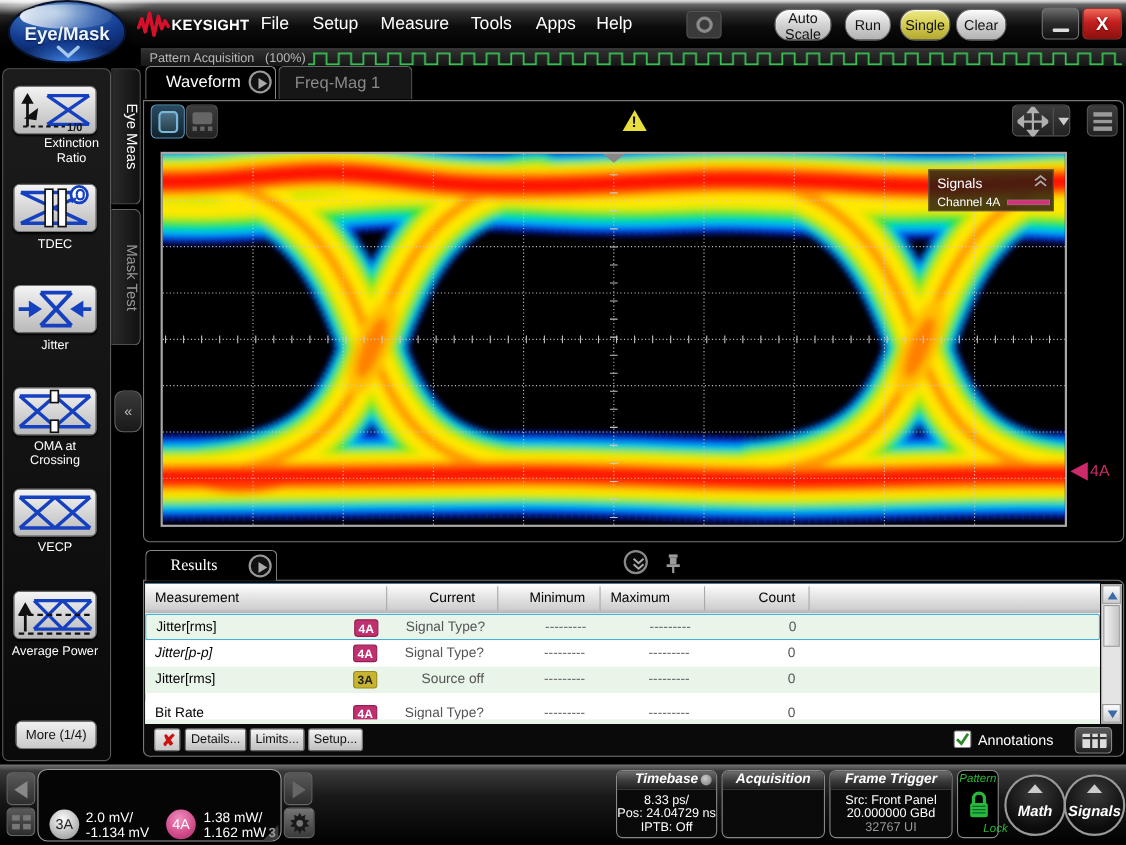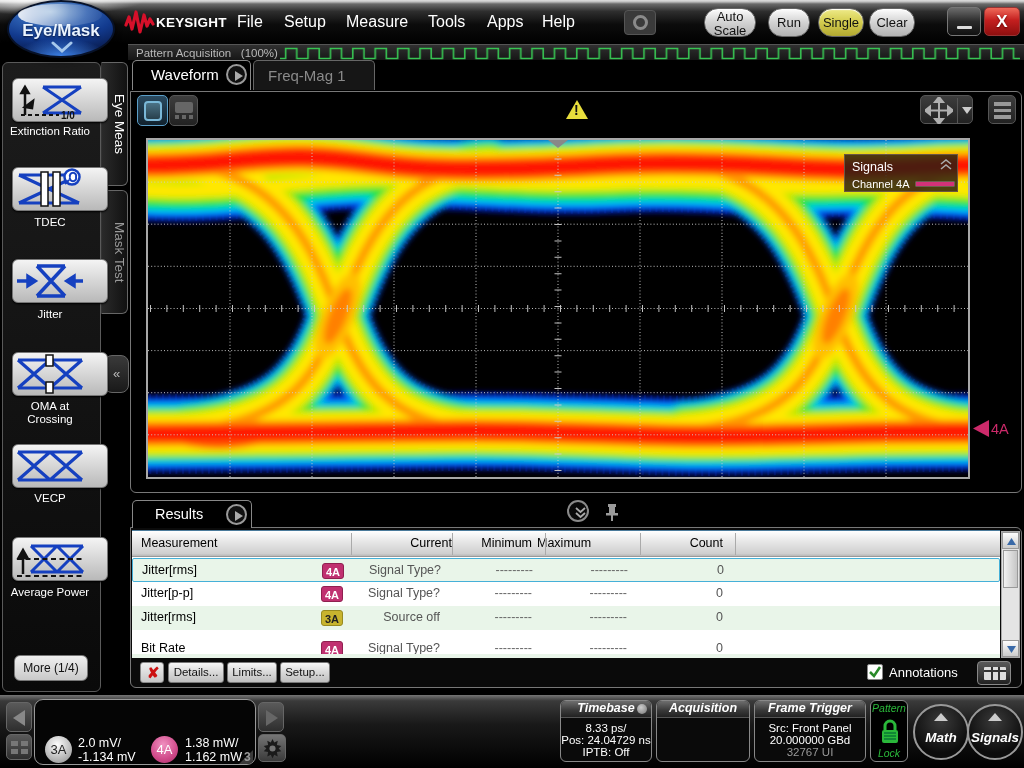--- a/index.html
+++ b/index.html
@@ -34,21 +34,21 @@
 
 
 #patstrip{left:128px;top:44px;width:896px;height:16px;background:linear-gradient(#303030,#161616);
  border-top:1px solid #555;}
 #patstrip .lab{position:absolute;left:8px;top:2px;color:#b8b8b8;font-size:11.5px;}
 
 
 #sidebar{left:0;top:60px;width:130px;height:635px;background:#000;}
 #sidepanel{left:2px;top:2px;width:99px;height:630px;border:1px solid #5a5a5a;border-radius:6px;
  background:linear-gradient(#1c1c1c,#0a0a0a);}
-.sbtn{position:absolute;left:12px;width:96px;height:44px;border-radius:6px;
+.sbtn{position:absolute;left:12px;width:76px;height:44px;border-radius:6px;
  background:linear-gradient(#f4f4f4,#d9d9d9 45%,#b9b9b9);border:1px solid #777;box-shadow:0 1px 2px #000;}
 .slab{position:absolute;width:100px;left:0;color:#fff;font-size:11.5px;text-align:center;line-height:13px;}
 .vtab{position:absolute;left:101px;width:27px;background:linear-gradient(90deg,#2a2a2a,#111);
  border:1px solid #666;border-left:1px solid #333;border-radius:0 6px 6px 0;
  writing-mode:vertical-rl;text-align:center;font-size:13.5px;}
 #collapse{left:104px;top:295px;width:25px;height:38px;border:1px solid #666;border-radius:8px;
  background:linear-gradient(#3a3a3a,#191919);color:#bbb;font-size:13px;text-align:center;line-height:36px;}
 
 
 #mainpanel{left:130px;top:91px;width:892px;height:402px;border:1px solid #787878;border-radius:0 6px 6px 6px;
@@ -69,21 +69,21 @@
 #legend{left:844px;top:154px;width:114px;height:38px;background:rgba(42,30,18,.83);
  border:1px solid #6a5644;z-index:8;}
 #legend .t1{position:absolute;left:7px;top:5px;color:#fff;font-size:12.5px;}
 #legend .t2{position:absolute;left:7px;top:23px;color:#fff;font-size:11px;}
 #legend .sw{position:absolute;left:71px;top:27px;width:38px;height:4px;background:#d23278;box-shadow:0 0 0 0.5px #888;}
 #mk4a{left:973px;top:420px;z-index:8;}
 
 
 #respanel{left:130px;top:527px;width:892px;height:161px;border:1px solid #787878;border-radius:0 6px 6px 6px;background:#0a0a0a;}
 #rtab{left:132px;top:500px;width:120px;height:28px;background:#000;border:1px solid #888;border-bottom:none;
- border-radius:5px 5px 0 0;color:#fff;font-size:14.5px;z-index:5;}
+ border-radius:5px 5px 0 0;color:#fff;font-size:14.5px;z-index:5;font-family:Liberation Serif, serif;}
 #table{left:132px;top:530px;width:868px;height:128px;background:#fff;border-top:1px solid #4a7a9a;
  font-size:12.5px;color:#000;overflow:hidden;}
 .hdr{position:absolute;left:0;top:0;width:100%;height:26px;
  background:linear-gradient(#ffffff,#e8e8e8 40%,#cfcfcf 90%,#b8b8b8);border-bottom:1px solid #999;}
 .hdr span{position:absolute;top:5px;}
 .hsep{position:absolute;top:2px;width:1px;height:22px;background:#aaa;}
 .row{position:absolute;left:0;width:100%;height:24px;}
 .badge{position:absolute;top:4px;width:22px;height:16px;border-radius:3px;font-size:11px;font-weight:bold;
  text-align:center;line-height:16px;}
 .b4a{background:#c03070;color:#fff;border:1px solid #902050;}
@@ -167,21 +167,21 @@
 <g stroke="#1540c0" stroke-width="3" fill="none">
  <path d="M30 8 H68 M30 34 H68 M30 8 L68 34 M68 8 L30 34"></path>
 </g>
 <g stroke="#111" stroke-width="2.5" fill="none">
  <path d="M12 36 V8 M12 8 l-3.5 6 h7 z" fill="#111"></path>
  <path d="M12 28 l8 -6 l-1 7 z" fill="#111"></path>
 </g>
 <path d="M8 36 H46" stroke="#111" stroke-width="2" stroke-dasharray="4 3" fill="none"></path>
 <text x="48" y="40" font-size="10" font-weight="bold" fill="#111">1/0</text>
 </svg></div>
-      <div class="slab" style="top:65px;">Extinction Ratio</div>
+      <div class="slab" style="top:65px;padding-left:30px;">Extinction Ratio</div>
  <div class="sbtn" style="top:107px;" id="sb2"><svg width="74" height="42" viewBox="0 0 74 42">
 <g stroke="#1540c0" stroke-width="3.2" fill="none">
  <path d="M6 7 H66 M6 35 H66 M6 7 L66 35 M66 7 L6 35"></path>
 </g>
 <rect x="28" y="4" width="7" height="34" fill="#fff" stroke="#111" stroke-width="1.5"></rect>
 <rect x="40" y="4" width="7" height="34" fill="#fff" stroke="#111" stroke-width="1.5"></rect>
 <circle cx="59" cy="9" r="7.5" fill="#fff" stroke="#1540c0" stroke-width="2.5"></circle>
 <path d="M56 12 l-4 4 M57 9 a3.2 3.2 0 1 0 6 0 a3.2 3.2 0 1 0 -6 0" stroke="#1540c0" stroke-width="2" fill="none"></path>
 </svg></div>
       <div class="slab" style="top:156px;">TDEC</div>
@@ -455,40 +455,40 @@
         <rect x="4" y="2" width="8" height="3"></rect>
         <rect x="5" y="5" width="6" height="6"></rect>
  <rect x="2" y="11" width="12" height="2.5"></rect>
         <rect x="7" y="13" width="2" height="6"></rect>
       </g>
     </svg>
 
 <div id="table" class="abs">
  <div class="hdr">
   <span style="left:9px;">Measurement</span>
-  <span style="left:192px;width:128px;text-align:right;">Current</span>
+  <span style="left:172px;width:128px;text-align:right;">Current</span>
   <span style="left:310px;width:90px;text-align:right;">Minimum</span>
-  <span style="left:405px;width:90px;text-align:left;">Maximum</span>
+  <span style="left:405px;width:90px;text-align:center;">Maximum</span>
   <span style="left:501px;width:90px;text-align:right;">Count</span>
   <div class="hsep" style="left:219px;"></div>
         <div class="hsep" style="left:320px;"></div>
   <div class="hsep" style="left:413px;"></div>
         <div class="hsep" style="left:508px;"></div>
   <div class="hsep" style="left:603px;"></div>
  </div>
  <div class="row" style="top:27px;background:#e9f5e9;border:1px solid #45b0d8;border-radius:2px;">
   <span style="position:absolute;left:9px;top:4px;">Jitter[rms]</span>
         <div class="badge b4a" style="left:189px;">4A</div>
   <span class="gray" style="position:absolute;left:180px;width:128px;top:4px;text-align:right;">Signal Type?</span>
   <span class="dash" style="left:310px;width:90px;top:4px;text-align:right;">---------</span>
   <span class="dash" style="left:405px;width:90px;top:4px;text-align:right;">---------</span>
   <span class="gray" style="position:absolute;left:501px;width:90px;top:4px;text-align:right;">0</span>
  </div>
  <div class="row" style="top:51px;background:#fff;">
-  <span style="position:absolute;left:9px;top:4px;">Jitter[p-p]</span>
+  <span style="position:absolute;left:9px;top:4px;font-style:italic;">Jitter[p-p]</span>
         <div class="badge b4a" style="left:189px;">4A</div>
   <span class="gray" style="position:absolute;left:180px;width:128px;top:4px;text-align:right;">Signal Type?</span>
   <span class="dash" style="left:310px;width:90px;top:4px;text-align:right;">---------</span>
   <span class="dash" style="left:405px;width:90px;top:4px;text-align:right;">---------</span>
   <span class="gray" style="position:absolute;left:501px;width:90px;top:4px;text-align:right;">0</span>
  </div>
  <div class="row" style="top:75px;background:#e9f5e9;">
   <span style="position:absolute;left:9px;top:4px;">Jitter[rms]</span>
         <div class="badge b3a" style="left:189px;">3A</div>
   <span class="gray" style="position:absolute;left:180px;width:128px;top:4px;text-align:right;">Source off</span>
@@ -575,21 +575,21 @@
 </div>
 <div class="spanel" style="left:870px;top:700px;width:38px;background:#000;">
  <div class="abs" style="left:0;top:1px;width:100%;color:#2ab83a;font-style:italic;font-size:10.5px;text-align:center;">Pattern</div>
  <svg class="abs" style="left:8px;top:17px;" width="22" height="28" viewBox="0 0 22 28">
   <path d="M6 12 V8 a5 5 0 0 1 10 0 v4" fill="none" stroke="#2ab83a" stroke-width="3"></path>
   <rect x="3" y="12" width="16" height="13" rx="2" fill="#2ab83a"></rect>
   <line x1="5" y1="15" x2="17" y2="15" stroke="#063" stroke-width="1.2"></line>
   <line x1="5" y1="18" x2="17" y2="18" stroke="#063" stroke-width="1.2"></line>
   <line x1="5" y1="21" x2="17" y2="21" stroke="#063" stroke-width="1.2"></line>
       </svg>
- <div class="abs" style="left:0;bottom:2px;width:100%;color:#2ab83a;font-style:italic;font-size:10.5px;text-align:center;">Lock</div>
+ <div class="abs" style="left:16px;bottom:2px;width:100%;color:#2ab83a;font-style:italic;font-size:10.5px;text-align:center;">Lock</div>
 </div>
 <div class="cbtn" style="left:913px;top:704px;">
       <div class="tri"></div>
       <div style="margin-top:24px;">Math</div>
     </div>
 <div class="cbtn" style="left:967px;top:704px;">
       <div class="tri"></div>
       <div style="margin-top:24px;">Signals</div>
     </div>
 

